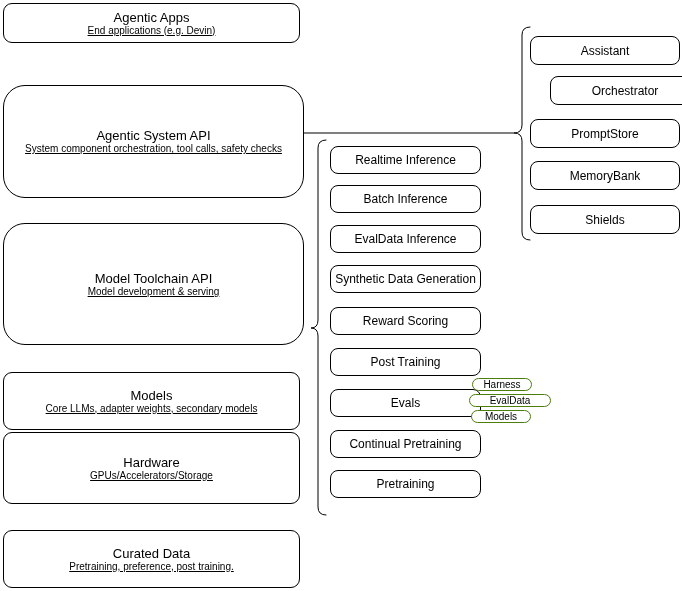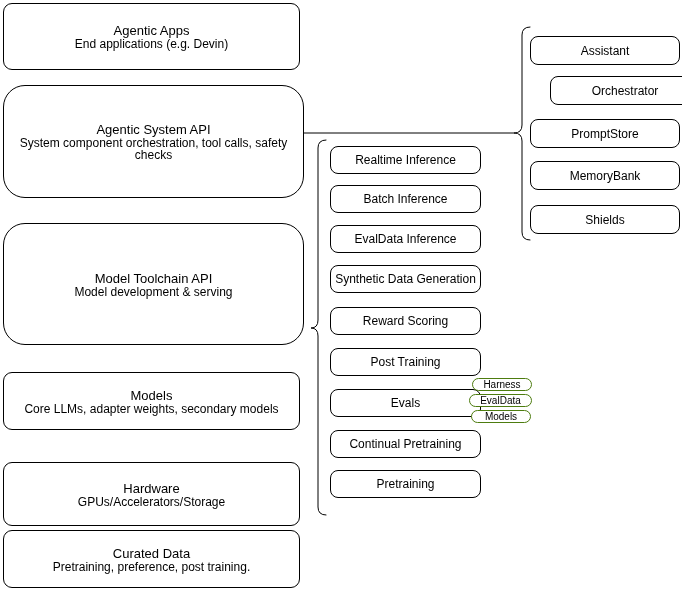--- a/index.html
+++ b/index.html
@@ -20,21 +20,21 @@
     display: flex;
     flex-direction: column;
     align-items: center;
     justify-content: center;
     text-align: center;
   }
   
   .lbox { left: 3px; width: 297px; border-radius: 9px; z-index: 1; }
   .lbox.big { width: 301px; border-radius: 22px; }
   .ltitle { font-size: 13px; line-height: 15px; }
-  .lsub   { font-size: 12px; line-height: 12px; margin-top: 0; }
+  .lsub   { font-size: 10px; line-height: 12px; margin-top: 0; text-decoration: underline; }
   
   .mnode {
     left: 330px; width: 151px; height: 28px; border-radius: 8px;
     font-size: 12px; z-index: 1;
   }
   
   .rnode {
     left: 530px; width: 150px; height: 29px; border-radius: 8px;
     font-size: 12px; z-index: 1;
   }
@@ -71,62 +71,62 @@
 <body>
 
 <div id="canvas">
 
   <svg class="overlay" width="682" height="591" viewBox="0 0 682 591">
     <path d="M 304 133 H 514"></path>
     <path d="M 530 27 Q 522 27 522 35 L 522 125 Q 522 133 514 133 Q 522 133 522 141 L 522 232 Q 522 240 530 240"></path>
     <path d="M 326 140 Q 318 140 318 148 L 318 320 Q 318 328 311 328 Q 318 328 318 336 L 318 507 Q 318 515 326 515"></path>
   </svg>
 
-  <div class="box lbox" style="top:3px;height:67px;">
+  <div class="box lbox" style="top:3px;height:40px;">
     <div class="ltitle">Agentic Apps</div>
     <div class="lsub">End applications (e.g. Devin)</div>
   </div>
 
   <div class="box lbox big" style="top:85px;height:113px;">
     <div class="ltitle">Agentic System API</div>
     <div class="lsub">System component orchestration, tool calls, safety checks</div>
   </div>
 
   <div class="box lbox big" style="top:223px;height:122px;">
     <div class="ltitle">Model Toolchain API</div>
     <div class="lsub">Model development &amp; serving</div>
   </div>
 
   <div class="box lbox" style="top:372px;height:58px;">
     <div class="ltitle">Models</div>
     <div class="lsub">Core LLMs, adapter weights, secondary models</div>
   </div>
 
-  <div class="box lbox" style="top:462px;height:64px;">
+  <div class="box lbox" style="top:432px;height:72px;">
     <div class="ltitle">Hardware</div>
     <div class="lsub">GPUs/Accelerators/Storage</div>
   </div>
 
   <div class="box lbox" style="top:530px;height:58px;">
     <div class="ltitle">Curated Data</div>
     <div class="lsub">Pretraining, preference, post training.</div>
   </div>
 
   <div class="box mnode" style="top:146px;">Realtime Inference</div>
   <div class="box mnode" style="top:185px;">Batch Inference</div>
   <div class="box mnode" style="top:225px;">EvalData Inference</div>
   <div class="box mnode" style="top:265px;">Synthetic Data Generation</div>
   <div class="box mnode" style="top:307px;">Reward Scoring</div>
   <div class="box mnode" style="top:348px;">Post Training</div>
   <div class="box mnode" style="top:389px;">Evals</div>
   <div class="box mnode" style="top:470px;">Pretraining</div>
   <div class="box mnode" style="top:430px;">Continual Pretraining</div>
 
   <div class="pill" style="left:472px;top:378px;width:60px;">Harness</div>
-  <div class="pill" style="left:469px;top:394px;width:63px;">EvalData</div>
+  <div class="pill" style="left:469px;top:394px;width:82px;">EvalData</div>
   <div class="pill" style="left:471px;top:410px;width:60px;">Models</div>
 
   <div class="box rnode" style="top:36px;">Assistant</div>
   <div class="box rnode" style="top:76px;margin-left:20px;">Orchestrator</div>
   <div class="box rnode" style="top:119px;">PromptStore</div>
   <div class="box rnode" style="top:161px;">MemoryBank</div>
   <div class="box rnode" style="top:205px;">Shields</div>
 
 </div>
 

